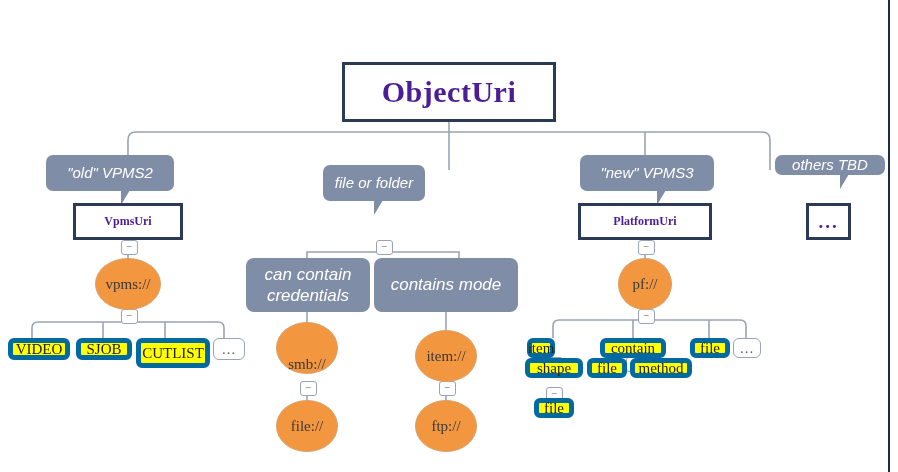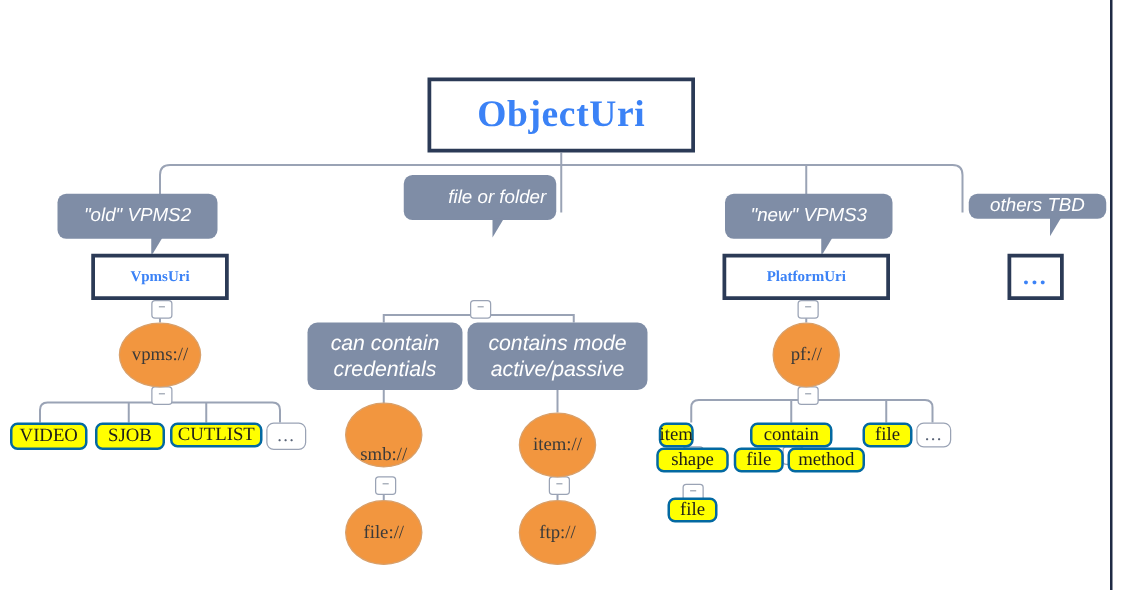--- a/index.html
+++ b/index.html
@@ -16,21 +16,21 @@
   
   #edges{position:absolute;top:0;left:0;width:898px;height:472px;}
 
   
   .node{position:absolute;box-sizing:border-box;display:flex;align-items:center;
         justify-content:center;text-align:center;}
 
   
   .classbox{
     background:#ffffff;border:3px solid #2b3a56;
-    font-family:"Liberation Serif", serif;font-weight:bold;color:#3b82f6;
+    font-family:"Liberation Serif", serif;font-weight:bold;color:#4c1d95;
     box-shadow:0 0 0 1px #ffffff inset;
   }
   .root{font-size:30px;letter-spacing:.5px;}
   .cls{font-size:12px;}
   .cls.dots{font-size:19px;letter-spacing:2px;}
 
   
   .note{
     background:#7f8da6;border-radius:7px;color:#ffffff;
     font-style:italic;font-size:15px;line-height:1.25;padding:3px 8px;
@@ -42,21 +42,21 @@
   .note.big{font-size:17px;border-radius:8px;justify-content:center;}
 
   
   .ell{
     background:#f2963f;border:1px solid #d9a06a;border-radius:50%;
     font-family:"Liberation Serif", serif;font-size:15px;color:#3a3a3a;
   }
 
   
   .leaf{
-    background:#ffff00;border:2px solid #0369a1;border-radius:6px;
+    background:#ffff00;border:5px solid #0369a1;border-radius:6px;
     font-family:"Liberation Serif", serif;font-size:15px;color:#20211a;
   }
   .leaf.empty{background:#ffffff;border:1px solid #9aa3b5;color:#5a6477;letter-spacing:1px;}
 </style>
 </head>
 <body>
 
 <div id="canvas">
 
   <svg id="edges" viewBox="0 0 898 472" xmlns="http://www.w3.org/2000/svg">
@@ -117,21 +117,21 @@
 
   <div class="node classbox root" style="left:342px;top:62px;width:214px;height:60px;">
     <span>ObjectUri</span>
   </div>
 
   <div class="node note" style="left:46px;top:155px;width:128px;height:36px;">
     <span>"old" VPMS2</span>
     <i class="tail" style="right:44px;"></i>
   </div>
 
-  <div class="node note" style="left:323px;top:140px;width:122px;height:36px;justify-content:flex-end;">
+  <div class="node note" style="left:323px;top:165px;width:102px;height:36px;">
     <span>file or folder</span>
     <i class="tail" style="right:42px;"></i>
   </div>
 
   <div class="node note" style="left:580px;top:155px;width:134px;height:36px;">
     <span>"new" VPMS3</span>
     <i class="tail" style="right:48px;"></i>
   </div>
 
   <div class="node note" style="left:775px;top:155px;width:110px;height:20px;">
@@ -152,21 +152,20 @@
     <span>...</span>
   </div>
 
   <div class="node note big" style="left:246px;top:258px;width:124px;height:54px;flex-direction:column;">
     <span>can contain</span>
     <span>credentials</span>
   </div>
 
   <div class="node note big" style="left:374px;top:258px;width:144px;height:54px;flex-direction:column;">
     <span>contains mode</span>
-    <span>active/passive</span>
   </div>
 
   <div class="node ell" style="left:95px;top:258px;width:66px;height:52px;">
     <span>vpms://</span>
   </div>
 
   <div class="node ell" style="left:276px;top:322px;width:62px;height:52px;align-items:flex-end;">
     <span>smb://</span>
   </div>
 
@@ -185,21 +184,21 @@
   <div class="node ell" style="left:618px;top:258px;width:54px;height:52px;">
     <span>pf://</span>
   </div>
 
   <div class="node leaf" style="left:8px;top:338px;width:62px;height:22px;">
     <span>VIDEO</span>
   </div>
   <div class="node leaf" style="left:76px;top:338px;width:56px;height:22px;">
     <span>SJOB</span>
   </div>
-  <div class="node leaf" style="left:136px;top:338px;width:74px;height:20px;">
+  <div class="node leaf" style="left:136px;top:338px;width:74px;height:30px;">
     <span>CUTLIST</span>
   </div>
   <div class="node leaf empty" style="left:213px;top:338px;width:32px;height:22px;">
     <span>...</span>
   </div>
 
   <div class="node leaf" style="left:527px;top:338px;width:28px;height:20px;">
     <span>item</span>
   </div>
   <div class="node leaf" style="left:600px;top:338px;width:66px;height:20px;">

